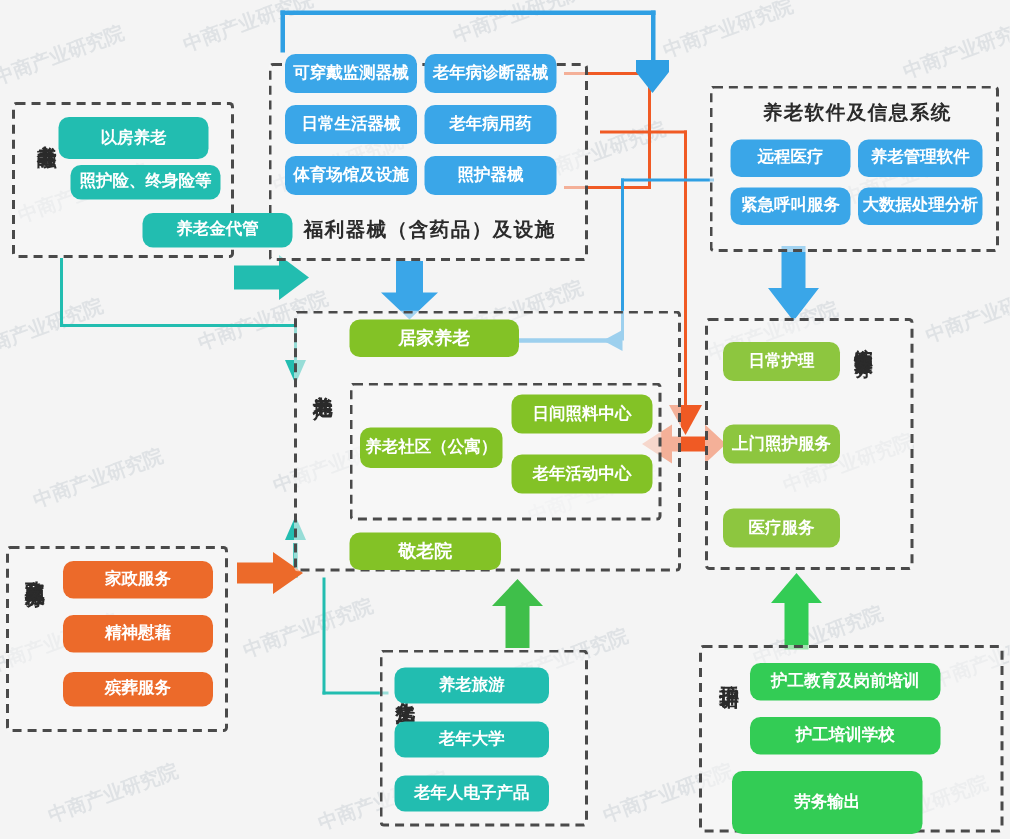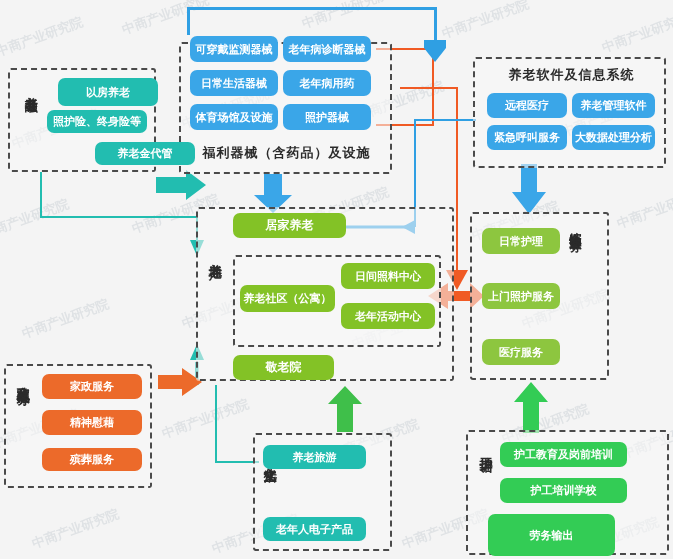--- a/index.html
+++ b/index.html
@@ -141,21 +141,21 @@
     <div class="cap" style="left:4px;top:7px;width:185px;text-align:center;font-size:13px;">养老软件及信息系统</div>
   </div>
   <div class="chip blue" style="left:487px;top:93px;width:80px;height:25px;font-size:11px;">远程医疗</div>
   <div class="chip blue" style="left:572px;top:93px;width:83px;height:25px;font-size:11px;">养老管理软件</div>
   <div class="chip blue" style="left:487px;top:125px;width:80px;height:25px;font-size:11px;">紧急呼叫服务</div>
   <div class="chip blue" style="left:572px;top:125px;width:83px;height:25px;font-size:11px;">大数据处理分析</div>
 
   <div class="group" style="left:8px;top:68px;width:148px;height:104px;">
     <div class="cap vert" style="left:14px;top:16px;font-size:13px;">养老金融</div>
   </div>
-  <div class="chip teal" style="left:58px;top:78px;width:100px;height:28px;font-size:11px;">以房养老</div>
+  <div class="chip teal" style="left:39px;top:78px;width:100px;height:28px;font-size:11px;">以房养老</div>
   <div class="chip teal" style="left:47px;top:110px;width:100px;height:23px;font-size:11px;">照护险、终身险等</div>
   <div class="chip teal" style="left:47px;top:142px;width:100px;height:23px;font-size:11px;margin-left:48px;">养老金代管</div>
 
   <div class="group" style="left:196px;top:207px;width:258px;height:174px;">
     <div class="cap vert" style="left:10px;top:44px;font-size:13px;">养老地产</div>
   </div>
   <div class="chip green" style="left:233px;top:213px;width:113px;height:25px;font-size:12px;">居家养老</div>
 
   <div class="group inner" style="left:233px;top:255px;width:208px;height:92px;"></div>
   <div class="chip green" style="left:240px;top:285px;width:95px;height:27px;font-size:11px;">养老社区（公寓）</div>
@@ -175,20 +175,21 @@
     <div class="cap vert" style="left:10px;top:10px;font-size:13px;">家政及其他服务</div>
   </div>
   <div class="chip orange" style="left:42px;top:374px;width:100px;height:25px;font-size:11px;">家政服务</div>
   <div class="chip orange" style="left:42px;top:410px;width:100px;height:25px;font-size:11px;">精神慰藉</div>
   <div class="chip orange" style="left:42px;top:448px;width:100px;height:23px;font-size:11px;">殡葬服务</div>
 
   <div class="group" style="left:253px;top:433px;width:139px;height:118px;">
     <div class="cap vert" style="left:8px;top:22px;font-size:13px;">文化生活</div>
   </div>
   <div class="chip teal" style="left:263px;top:445px;width:103px;height:24px;font-size:11px;">养老旅游</div>
+  <div class="chip teal" style="left:263px;top:481px;width:103px;height:24px;font-size:11px;">老年大学</div>
   <div class="chip teal" style="left:263px;top:517px;width:103px;height:24px;font-size:11px;">老年人电子产品</div>
 
   <div class="group" style="left:466px;top:430px;width:203px;height:125px;">
     <div class="cap vert" style="left:11px;top:14px;font-size:13px;">护工培训</div>
   </div>
   <div class="chip brightgreen" style="left:500px;top:442px;width:127px;height:25px;font-size:11px;">护工教育及岗前培训</div>
   <div class="chip brightgreen" style="left:500px;top:478px;width:127px;height:25px;font-size:11px;">护工培训学校</div>
   <div class="chip brightgreen" style="left:488px;top:514px;width:127px;height:42px;font-size:11px;">劳务输出</div>
 
 </div>

